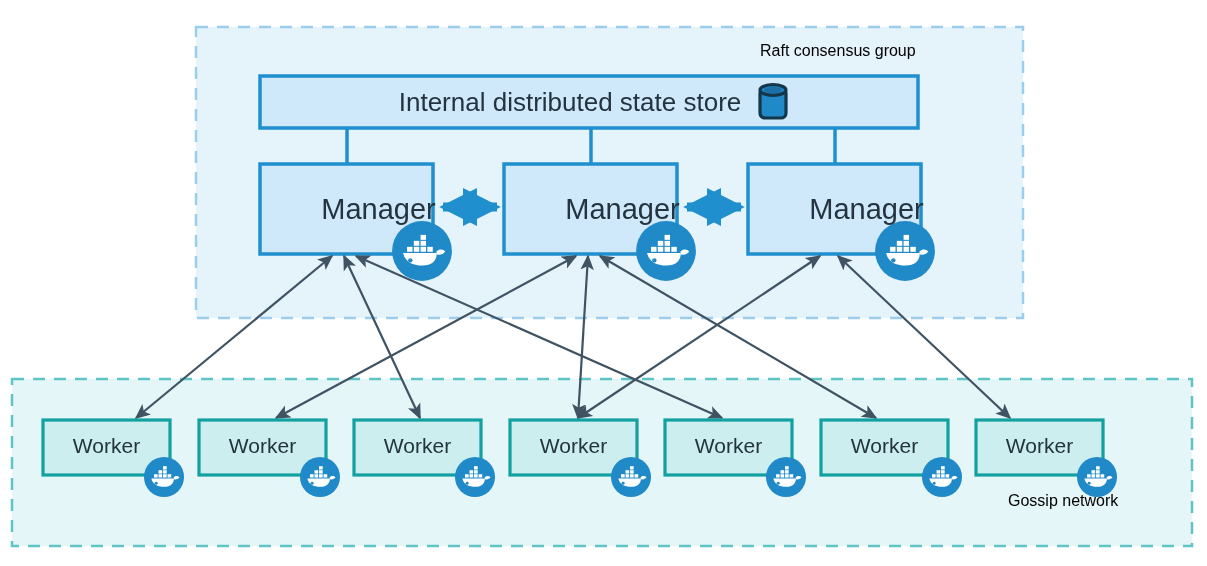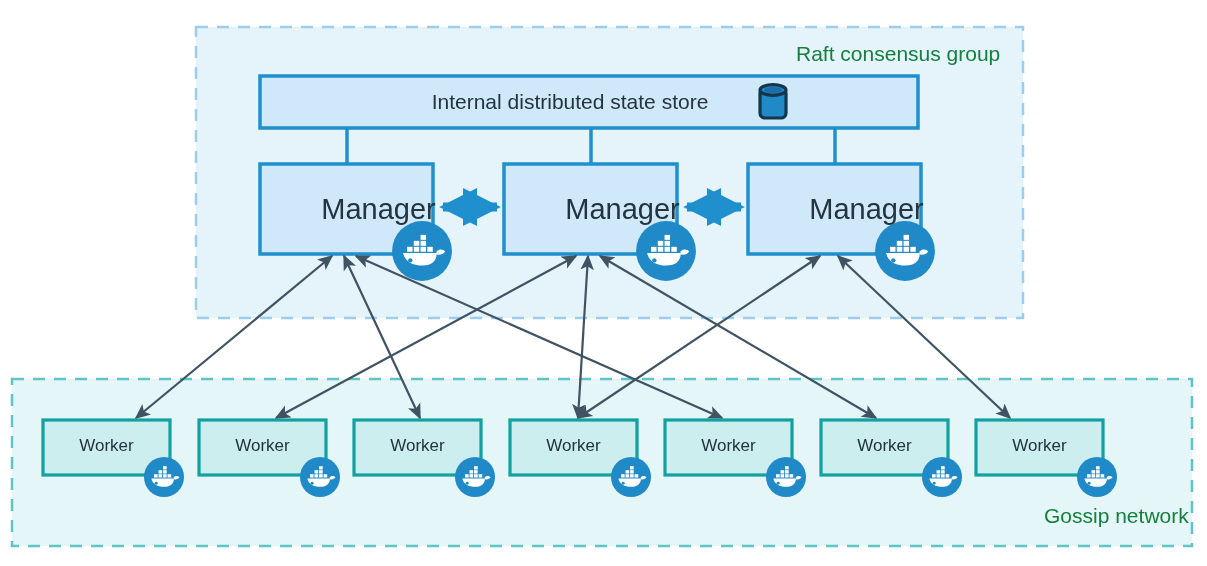--- a/index.html
+++ b/index.html
@@ -26,28 +26,27 @@
     position: absolute;
     display: flex;
     align-items: center;
     justify-content: center;
     color: #23333f;
     white-space: nowrap;
     pointer-events: none;
   }
   .group-label {
     position: absolute;
-    color: #15803d;
-    font-size: 21px;
+    color: #000000;
+    font-size: 16px;
     white-space: nowrap;
-    margin-left: 36px;
   }
   .manager-label { font-size: 29px; padding-left: 32px; }
-  .worker-label  { font-size: 17px; }
-  .store-label   { font-size: 21px; }
+  .worker-label  { font-size: 21px; }
+  .store-label   { font-size: 26px; }
 </style>
 </head>
 <body>
 
 <div id="stage">
 
   <svg class="layer" viewBox="0 0 1207 566" xmlns="http://www.w3.org/2000/svg">
     <defs>
       <marker id="thinArrow" viewBox="0 0 10 10" refX="9" refY="5" markerWidth="7" markerHeight="7" orient="auto-start-reverse">
         <path d="M0,0.6 L10,5 L0,9.4 L2.4,5 Z" fill="#3f5363"></path>
@@ -279,21 +278,21 @@
           <path d="M11.0,0.6 C13.6,-2.2 16.6,-1.0 17.8,0.4
                    C16.4,2.6 13.6,3.2 11.6,2.6 Z"></path>
           <circle cx="-9.0" cy="7.2" r="1.7" fill="#2089c8"></circle>
         </g>
       </g>
     </g>
   </svg>
 
   <div class="group-label" style="left:760px; top:42px;">Raft consensus group</div>
 
-  <div class="group-label" style="left:1008px; top:504px;">Gossip network</div>
+  <div class="group-label" style="left:1008px; top:492px;">Gossip network</div>
 
   <div class="node-text store-label" style="left:260px; top:76px; width:620px; height:52px;">Internal distributed state store</div>
 
   <div class="node-text manager-label" style="left:260px; top:164px; width:173px; height:90px;">Manager</div>
   <div class="node-text manager-label" style="left:504px; top:164px; width:173px; height:90px;">Manager</div>
   <div class="node-text manager-label" style="left:748px; top:164px; width:173px; height:90px;">Manager</div>
 
   <div class="node-text worker-label" style="left:43px;  top:420px; width:127px; height:52px;">Worker</div>
   <div class="node-text worker-label" style="left:199px; top:420px; width:127px; height:52px;">Worker</div>
   <div class="node-text worker-label" style="left:354px; top:420px; width:127px; height:52px;">Worker</div>

